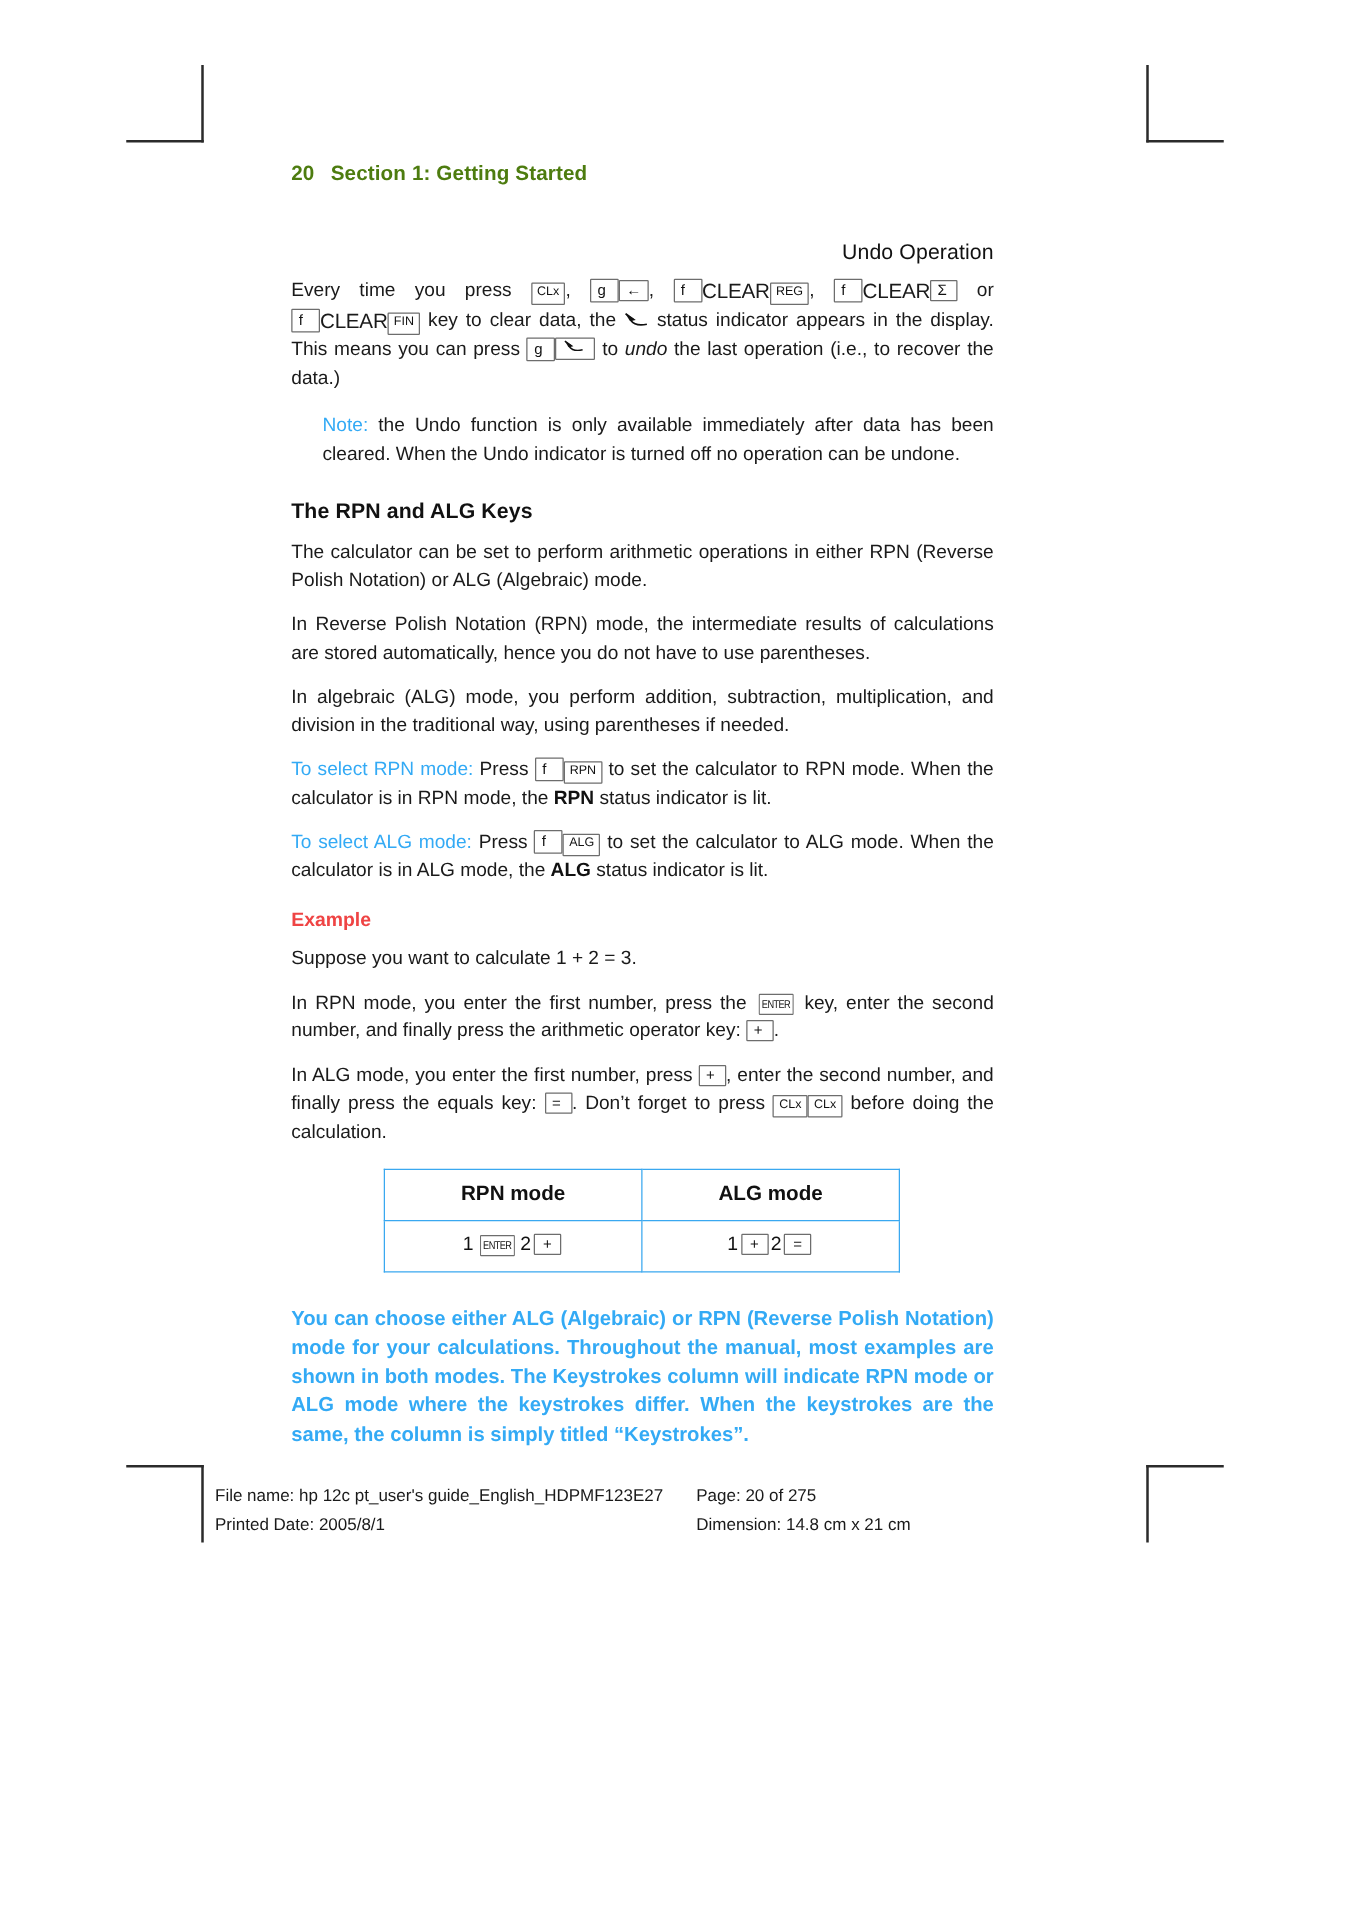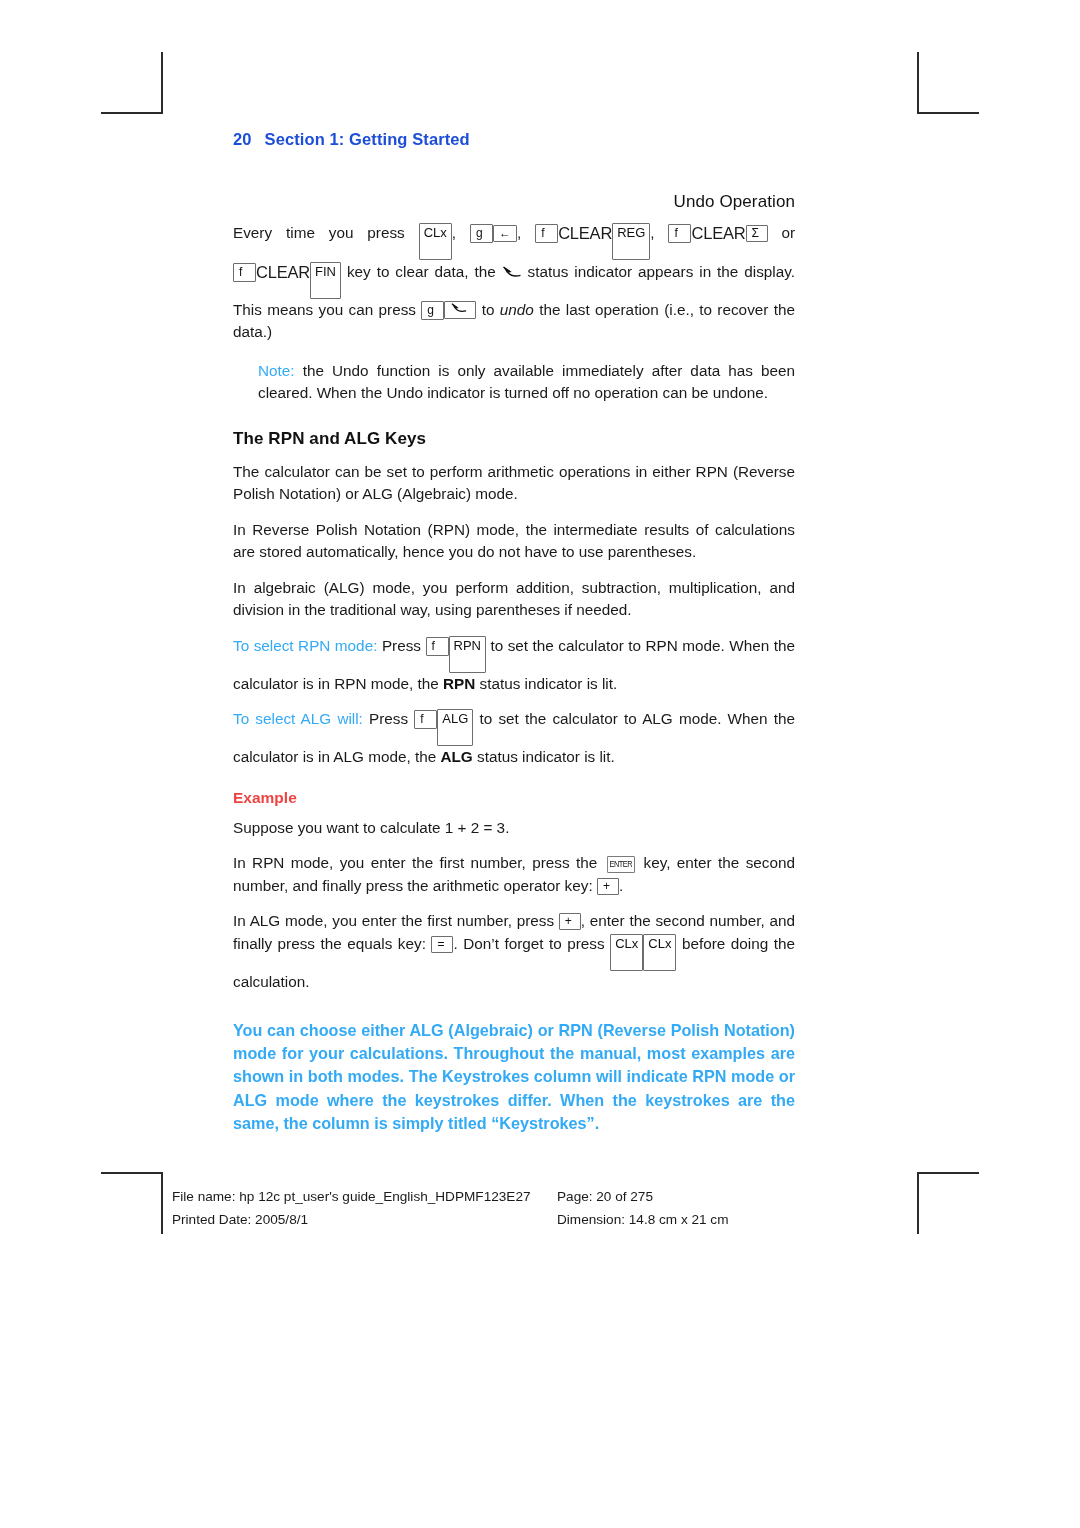--- a/index.html
+++ b/index.html
@@ -47,21 +47,21 @@
   .page {
     position: absolute;
     left: 233px;
     top: 130px;
     width: 562px;
   }
 
   .running-head {
     font-size: 16.5px;
     font-weight: bold;
-    color: #1d4ed8;
+    color: #4d7c0f;
     letter-spacing: 0.1px;
     margin: 0 0 42px 0;
     line-height: 1.2;
   }
   .running-head .pg { margin-right: 13px; }
 
   h2.sec {
     font-size: 17px;
     font-weight: normal;
     color: #111;
@@ -104,23 +104,23 @@
 
   em { font-style: italic; }
   b.ind { font-weight: bold; color: #111; }
 
   
   .key {
     display: inline-block;
     border: 1px solid #6d6d6d;
     background: #fff;
     font-family: "Liberation Sans", sans-serif;
-    font-size: 13px;
+    font-size: 10px;
     line-height: 1;
-    padding: 2px 4px 20px 4px;
+    padding: 2px 4px 4px 4px;
     vertical-align: 1px;
     color: #111;
     white-space: nowrap;
     border-radius: 1px;
   }
   .key.k-f, .key.k-g {
     min-width: 11px;
     text-align: center;
     padding: 2px 5px 3px 5px;
     font-size: 12px;
@@ -269,21 +269,21 @@
   <p class="just">
     <span class="lead">To select RPN mode:</span>
     <span>Press</span>
     <span class="kgroup"><span class="key k-f">f</span><span class="key">RPN</span></span>
     <span>to set the calculator to RPN mode. When the calculator is in RPN mode, the</span>
     <b class="ind">RPN</b>
     <span>status indicator is lit.</span>
   </p>
 
   <p class="just">
-    <span class="lead">To select ALG will:</span>
+    <span class="lead">To select ALG mode:</span>
     <span>Press</span>
     <span class="kgroup"><span class="key k-f">f</span><span class="key">ALG</span></span>
     <span>to set the calculator to ALG mode. When the calculator is in ALG mode, the</span>
     <b class="ind">ALG</b>
     <span>status indicator is lit.</span>
   </p>
 
   <h3 class="ex">Example</h3>
 
   <p>Suppose you want to calculate 1 + 2 = 3.</p>
@@ -296,20 +296,34 @@
   </p>
 
   <p class="just">
     <span>In ALG mode, you enter the first number, press</span>
     <span class="key k-op">+</span><span>, enter the second number, and finally press the equals key:</span>
     <span class="key k-op">=</span><span>. Don’t forget to press</span>
     <span class="kgroup"><span class="key">CLx</span><span class="key">CLx</span></span>
     <span>before doing the calculation.</span>
   </p>
 
+  <table class="modetable">
+    <thead>
+      <tr>
+        <th>RPN mode</th>
+        <th>ALG mode</th>
+      </tr>
+    </thead>
+    <tbody>
+      <tr>
+        <td><span>1</span><span class="key k-narrow">ENTER</span><span>2</span><span class="key k-op">+</span></td>
+        <td><span>1</span><span class="key k-op">+</span><span>2</span><span class="key k-op">=</span></td>
+      </tr>
+    </tbody>
+  </table>
 
   <div class="blueblock">You can choose either ALG (Algebraic) or RPN (Reverse Polish Notation) mode for your calculations. Throughout the manual, most examples are shown in both modes. The Keystrokes column will indicate RPN mode or ALG mode where the keystrokes differ. When the keystrokes are the same, the column is simply titled “Keystrokes”.</div>
 
 </div>
 
 <div class="footer">
   <div class="row">
     <div class="c1">File name: hp 12c pt_user's guide_English_HDPMF123E27</div>
     <div class="c2">Page: 20 of 275</div>
   </div>

